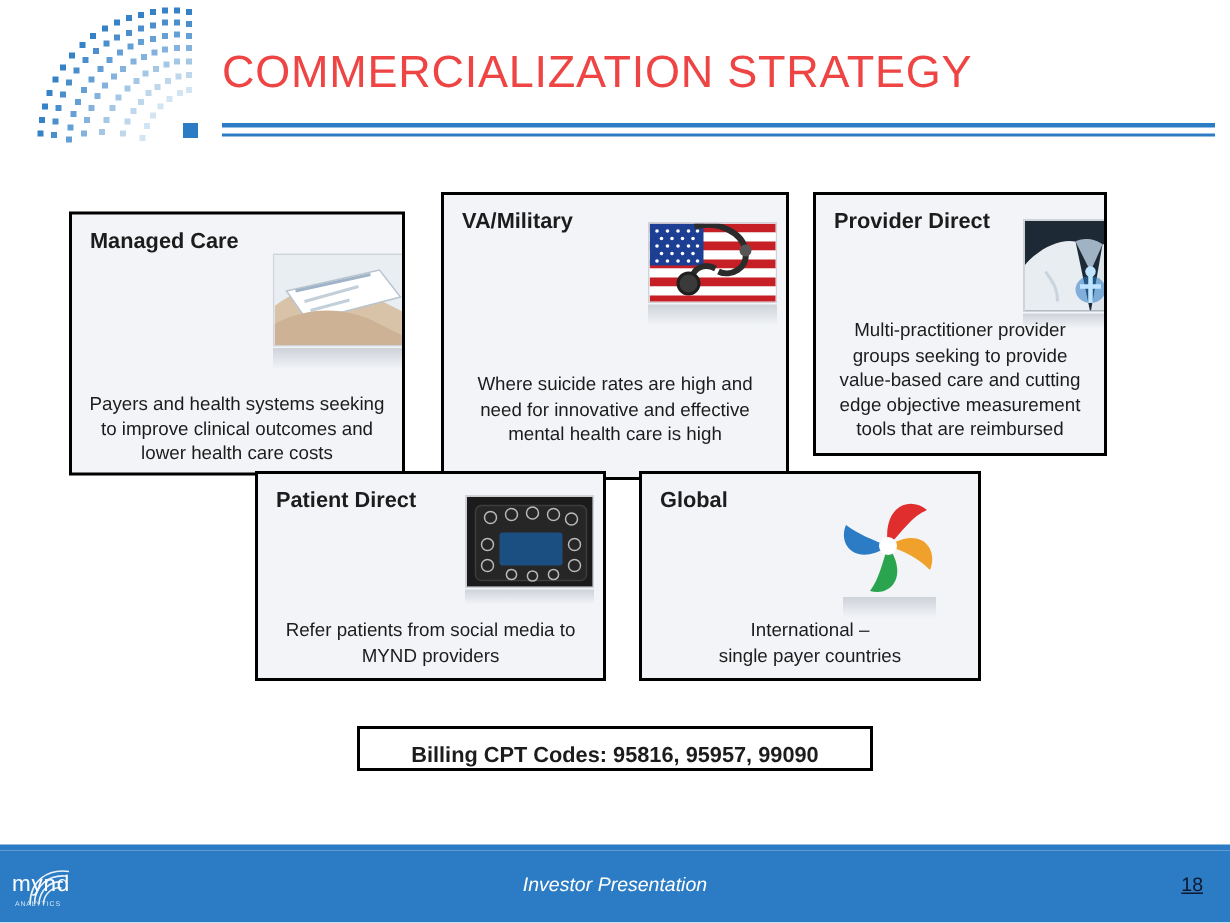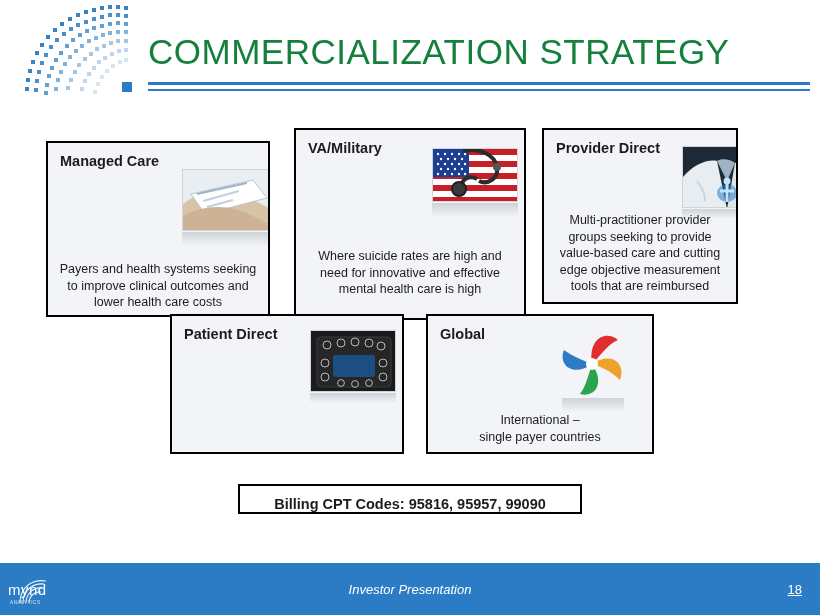--- a/index.html
+++ b/index.html
@@ -17,23 +17,23 @@
     top: 0; left: 0; right: 0; height: 110px;
   }
   .logo-fan {
     position: absolute;
     left: 4px; top: 2px;
     width: 136px; height: 96px;
   }
   .header-title {
     position: absolute;
     left: 148px; top: 32px;
-    font-size: 35px;
+    font-size: 30px;
     letter-spacing: 0.5px;
-    color: #15803d;
+    color: #ef4444;
     font-weight: 400;
     white-space: nowrap;
   }
   .header-rule-top {
     position: absolute;
     left: 148px; top: 82px; width: 662px; height: 3px;
     background: #2b7cc4;
   }
   .header-rule-bot {
     position: absolute;
@@ -113,21 +113,21 @@
     position: absolute;
     left: 0; right: 0; top: 15px;
     text-align: center;
     color: #ffffff;
     font-size: 13px;
     font-style: italic;
   }
   .footer-page {
     position: absolute;
     right: 18px; top: 15px;
-    color: #ffffff;
+    color: #0f172a;
     font-size: 13px;
     text-decoration: underline;
   }
   .footer-logo {
     position: absolute;
     left: 12px; top: 6px;
     width: 96px; height: 38px;
     color: #ffffff;
   }
   .footer-logo-text {
@@ -393,20 +393,21 @@
           <circle cx="14" cy="46" r="4" fill="none" stroke="#b9b9b9"></circle>
           <circle cx="72" cy="32" r="4" fill="none" stroke="#b9b9b9"></circle>
           <circle cx="72" cy="46" r="4" fill="none" stroke="#b9b9b9"></circle>
           <circle cx="30" cy="52" r="3.4" fill="none" stroke="#b9b9b9"></circle>
           <circle cx="44" cy="53" r="3.4" fill="none" stroke="#b9b9b9"></circle>
           <circle cx="58" cy="52" r="3.4" fill="none" stroke="#b9b9b9"></circle>
         </g>
       </svg>
     </div>
     <div class="card-img-shadow" style="left:138px; top:77px; width:86px; height:10px;"></div>
+    <div class="card-body" style="top:96px;">Refer patients from social media to MYND providers</div>
   </div>
 
   <div class="card" id="card-global">
     <div class="card-title">Global</div>
     <div class="card-img" style="left:120px; top:10px; width:88px; height:76px; border:none; background:transparent;">
       <svg viewBox="0 0 88 76" width="88" height="76">
         <g transform="translate(44,38)">
           <path d="M0 0 C-4 -26 14 -34 26 -24 C16 -20 10 -10 0 0 Z" fill="#e02d2d"></path>
           <path d="M0 0 C22 -14 34 2 28 16 C20 8 12 4 0 0 Z" fill="#f0a12c"></path>
           <path d="M0 0 C14 20 2 34 -12 30 C-6 22 -4 12 0 0 Z" fill="#2aa44f"></path>

